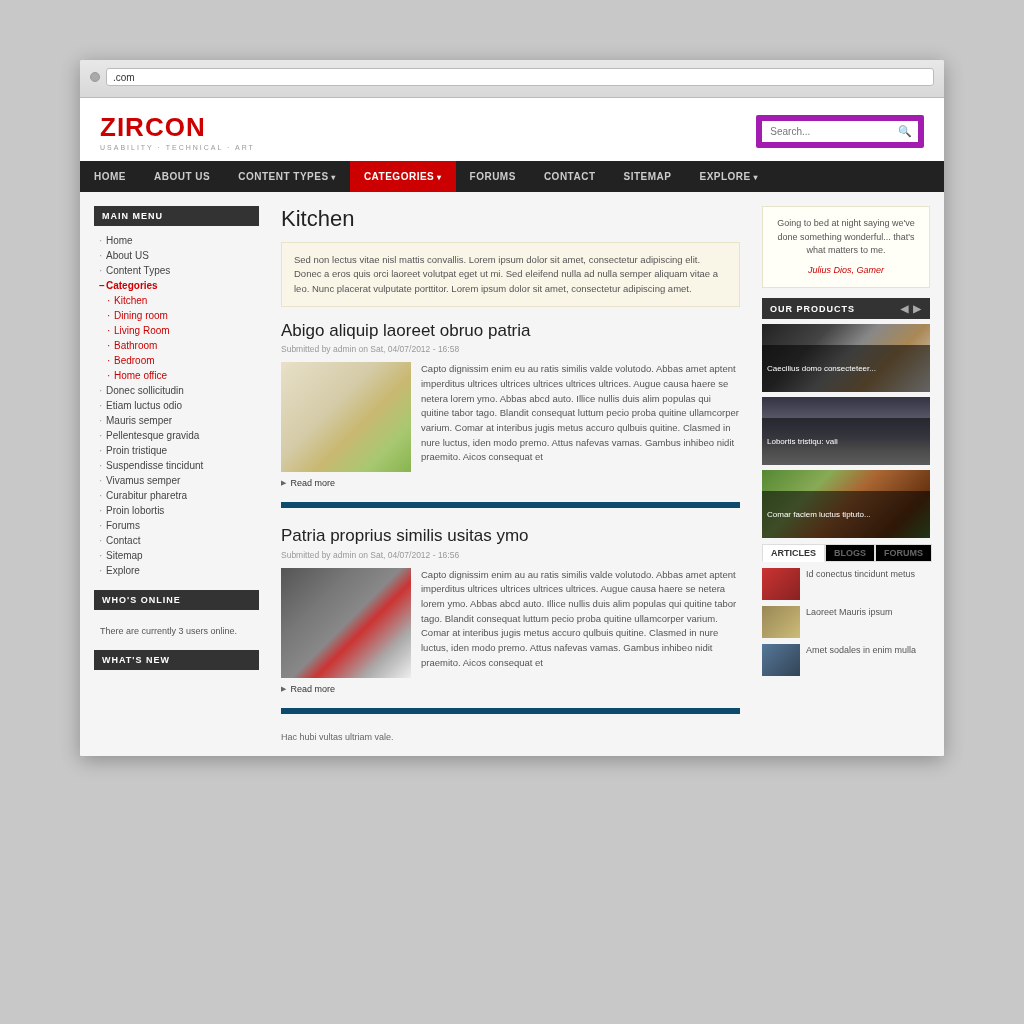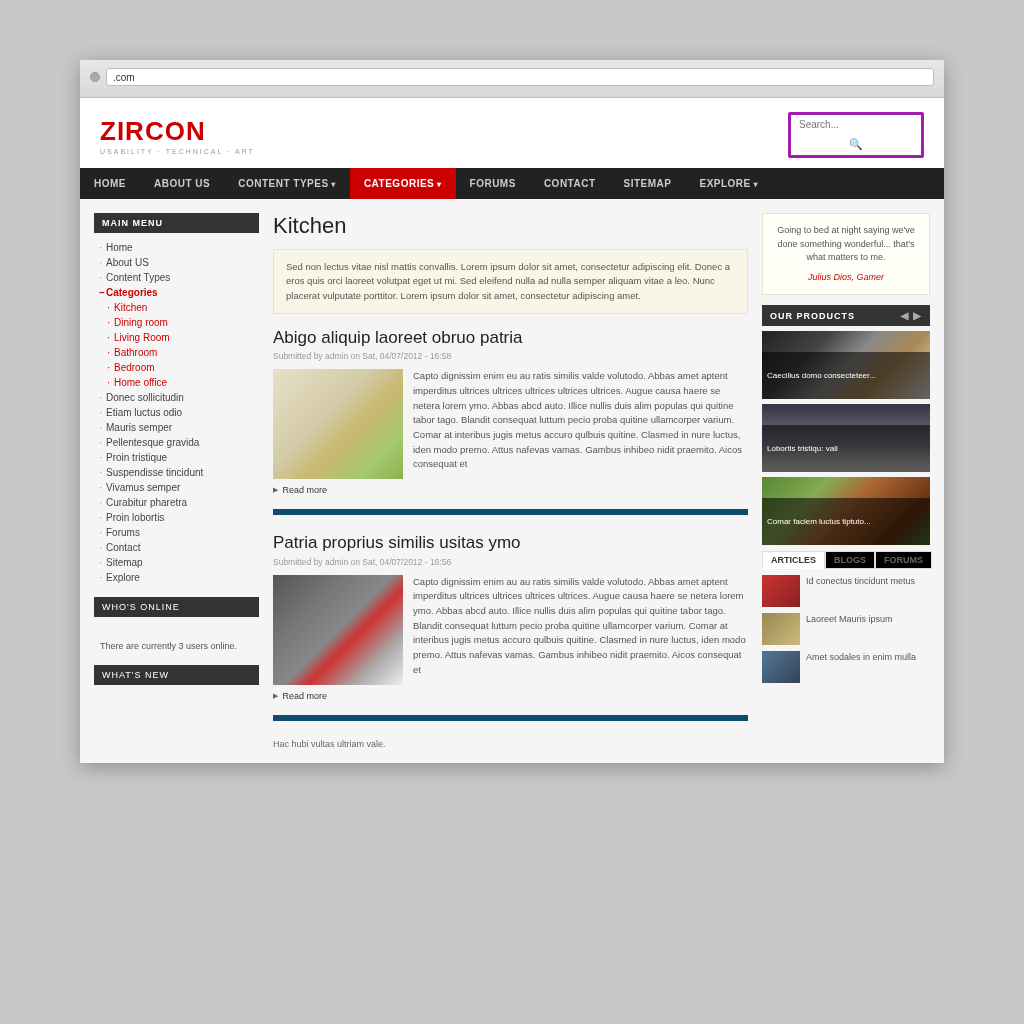--- a/index.html
+++ b/index.html
@@ -71,24 +71,23 @@
     .site-logo-tagline {
       font-size: 7px;
       color: #999;
       letter-spacing: 2px;
       text-transform: uppercase;
       margin-top: 1px;
     }
     .search-bar {
       display: flex;
       align-items: center;
-      border: 3px solid #a21caf;
+      border: 6px solid #a21caf;
       border-radius: 2px;
       overflow: hidden;
-      flex-direction: column;
     }
     .search-bar input {
       border: none;
       outline: none;
       padding: 4px 8px;
       font-size: 10px;
       width: 130px;
       color: #999;
     }
     .search-bar button {
@@ -113,21 +112,21 @@
       text-transform: uppercase;
       cursor: pointer;
       letter-spacing: 0.5px;
       white-space: nowrap;
     }
     .nav-item.active { background: #cc0000; color: white; }
     .nav-item.has-arrow::after { content: ' ▾'; font-size: 8px; }
     
     .main-content {
       display: flex;
-      gap: 0;
+      gap: 8px;
       padding: 14px;
       background: #f5f5f5;
     }
     
     .sidebar {
       width: 165px;
       flex-shrink: 0;
     }
     .sidebar-section {
       margin-bottom: 10px;
@@ -164,25 +163,25 @@
     .sidebar-menu .sub-item {
       padding-left: 20px;
       color: #cc0000;
     }
     .sidebar-menu .sub-item.current { color: #cc0000; }
     .sidebar-menu .sub-item::before { content: '·'; color: #cc0000; left: 13px; }
     .whats-box {
       background: #333;
       color: white;
       font-size: 9px;
-      font-weight: normal;
+      font-weight: bold;
       text-transform: uppercase;
       letter-spacing: 1px;
       padding: 5px 8px;
-      margin-bottom: 20px;
+      margin-bottom: 12px;
     }
     .whats-content {
       font-size: 9px;
       color: #555;
       padding: 4px 6px;
     }
     
     .content-area {
       flex: 1;
       padding: 0 14px;

